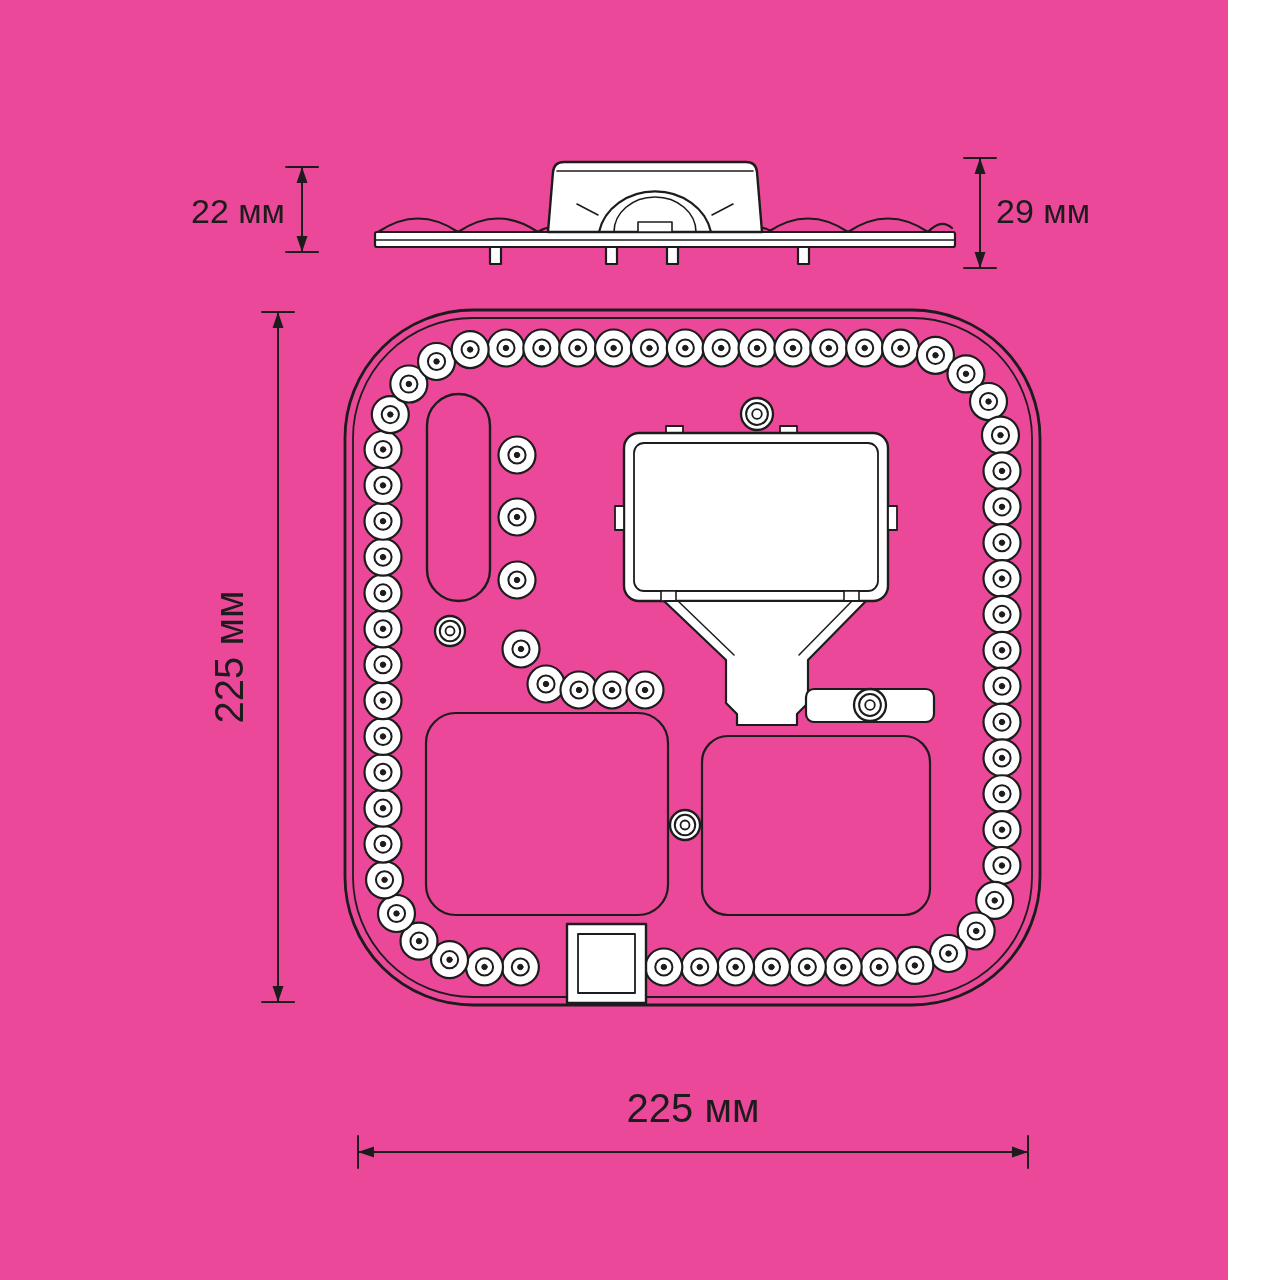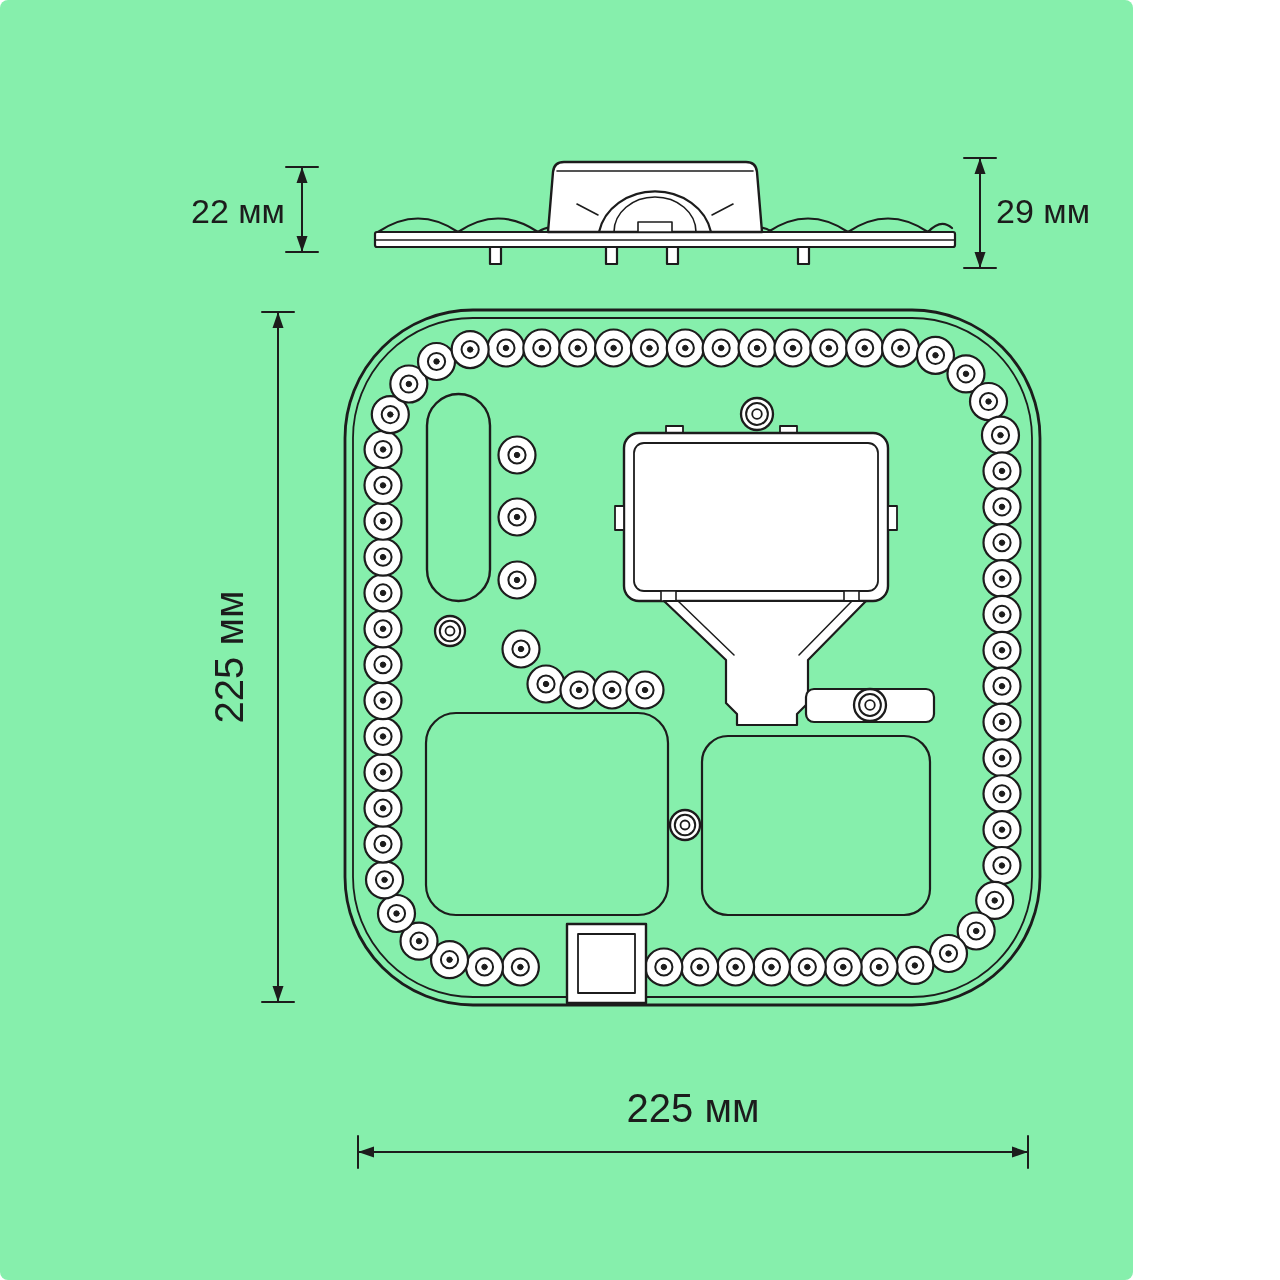--- a/index.html
+++ b/index.html
@@ -1,19 +1,18 @@
 <!DOCTYPE html>
 <html><head>
 <meta charset="utf-8">
 <style>
   html,body{margin:0;padding:0;background:#ffffff;}
   .canvas{
-    width:1133px;height:1280px;position:relative;background:#86efac;
+    width:1228px;height:1280px;position:relative;background:#ec4899;
     font-family:"Liberation Sans", sans-serif;
-    border-radius:8px;
   }
   svg{display:block;}
   svg text{
     font-family:"Liberation Sans", sans-serif;
     fill:#1c1c1c;
   }
 </style>
 </head>
 <body>
 

